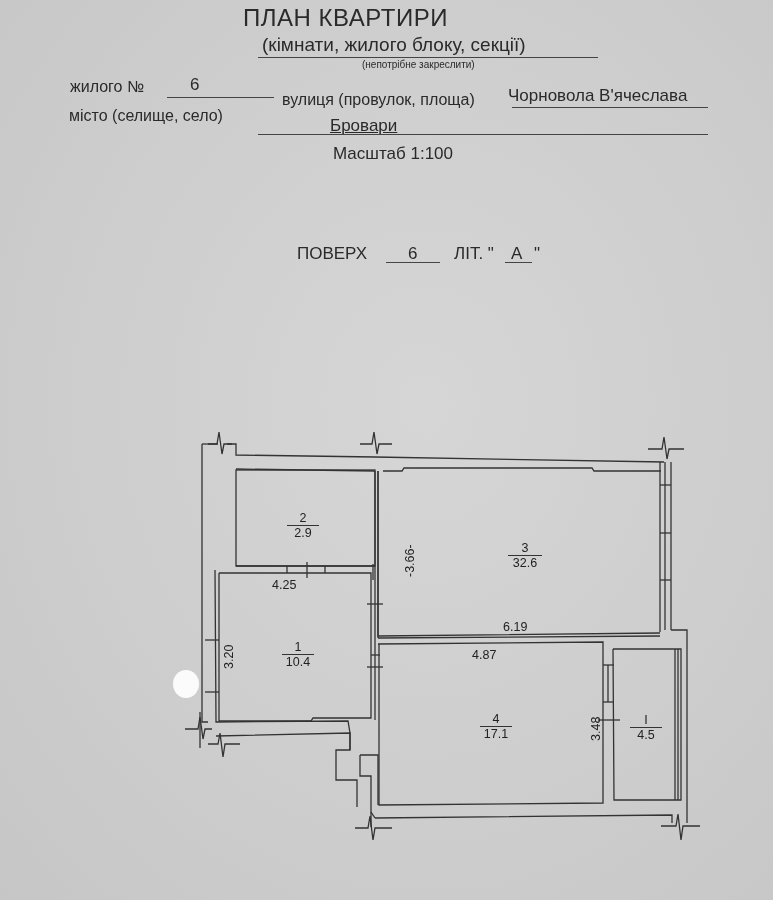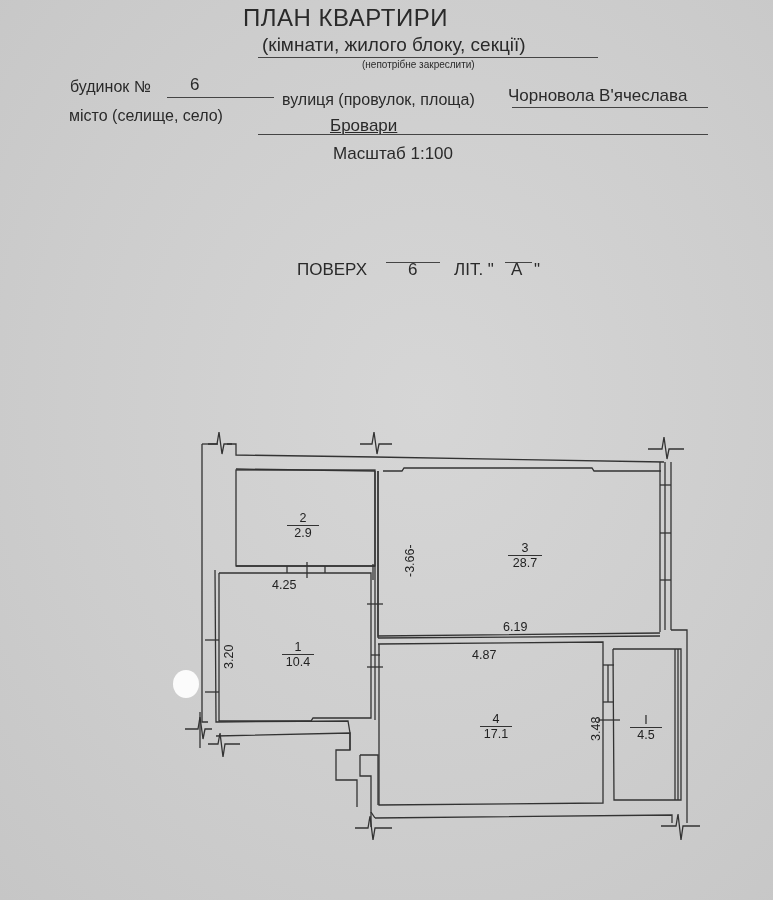--- a/index.html
+++ b/index.html
@@ -11,38 +11,38 @@
   }
   .abs { position:absolute; white-space:nowrap; }
   .title { left:0; width:773px; top:4px; text-align:center; font-size:24px; letter-spacing:0.5px; padding-left:90px; box-sizing:border-box; }
   .subtitle { left:262px; top:34px; font-size:19px; }
   .subtitle-line { left:258px; top:57px; width:340px; height:1px; background:#444; }
   .hint { left:362px; top:59px; font-size:10px; }
   .lbl { font-size:16px; }
   .val { font-size:17px; }
   .uline { height:1px; background:#444; }
   .scale { left:333px; top:144px; font-size:17px; }
-  .floor { top:260px; font-size:17px; }
+  .floor { top:244px; font-size:17px; }
   svg.plan { position:absolute; left:0; top:0; }
   .rm { font-size:12.5px; text-align:center; color:#222; }
   .rm .n { display:block; line-height:14px; }
   .rm .a { display:block; line-height:14px; border-top:1px solid #333; }
   .dim { font-size:12.5px; color:#222; }
   .vert { transform:rotate(-90deg); transform-origin:left top; }
   .blot { left:173px; top:670px; width:26px; height:28px; border-radius:50%; background:#fbfbfb; }
 </style>
 </head>
 <body>
 
 <div class="abs title" style="left:0;padding-left:0;width:691px;text-align:center;">ПЛАН КВАРТИРИ</div>
 <div class="abs subtitle">(кімнати, жилого блоку, секції)</div>
 <div class="abs subtitle-line"></div>
 <div class="abs hint">(непотрібне закреслити)</div>
 
-<div class="abs lbl" style="left:70px;top:78px;">будинок №</div>
+<div class="abs lbl" style="left:70px;top:78px;">жилого №</div>
 <div class="abs val" style="left:190px;top:75px;">6</div>
 <div class="abs uline" style="left:167px;top:97px;width:107px;"></div>
 <div class="abs lbl" style="left:282px;top:91px;">вулиця (провулок, площа)</div>
 <div class="abs val" style="left:508px;top:86px;">Чорновола В'ячеслава</div>
 <div class="abs uline" style="left:512px;top:107px;width:196px;"></div>
 
 <div class="abs lbl" style="left:69px;top:107px;">місто (селище, село)</div>
 <div class="abs val" style="left:330px;top:116px;text-decoration:underline;">Бровари</div>
 <div class="abs uline" style="left:258px;top:134px;width:450px;"></div>
 
@@ -126,21 +126,21 @@
 </svg>
 
 <div class="abs blot"></div>
 
 <div class="abs rm" style="left:287px;top:511px;width:32px;">
   <span class="n">2</span>
   <span class="a">2.9</span>
 </div>
 <div class="abs rm" style="left:508px;top:541px;width:34px;">
   <span class="n">3</span>
-  <span class="a">28.7</span>
+  <span class="a">32.6</span>
 </div>
 <div class="abs rm" style="left:282px;top:640px;width:32px;">
   <span class="n">1</span>
   <span class="a">10.4</span>
 </div>
 <div class="abs rm" style="left:480px;top:712px;width:32px;">
   <span class="n">4</span>
   <span class="a">17.1</span>
 </div>
 <div class="abs rm" style="left:630px;top:713px;width:32px;">

